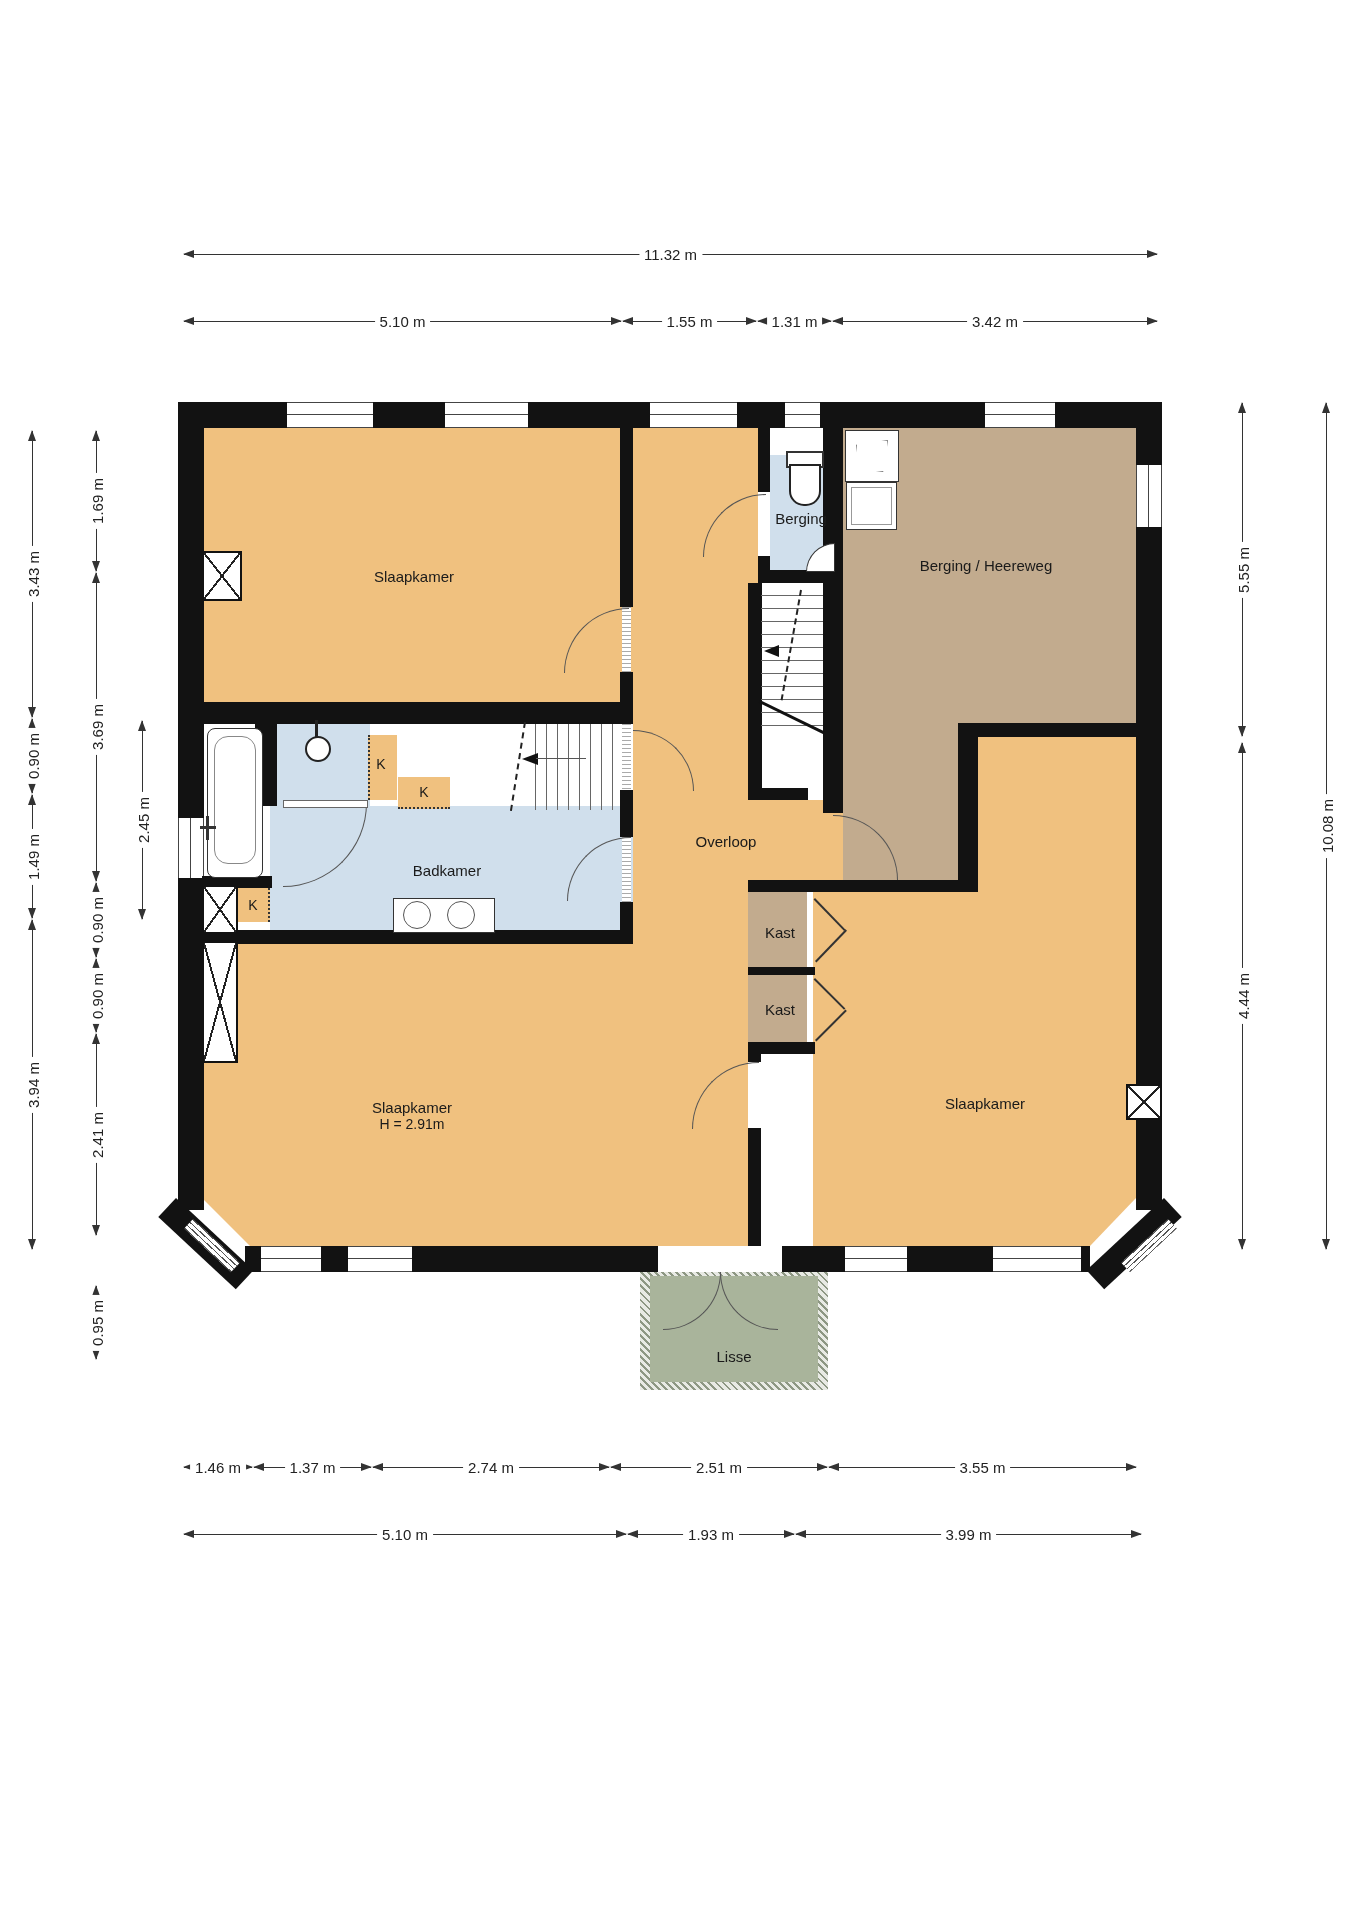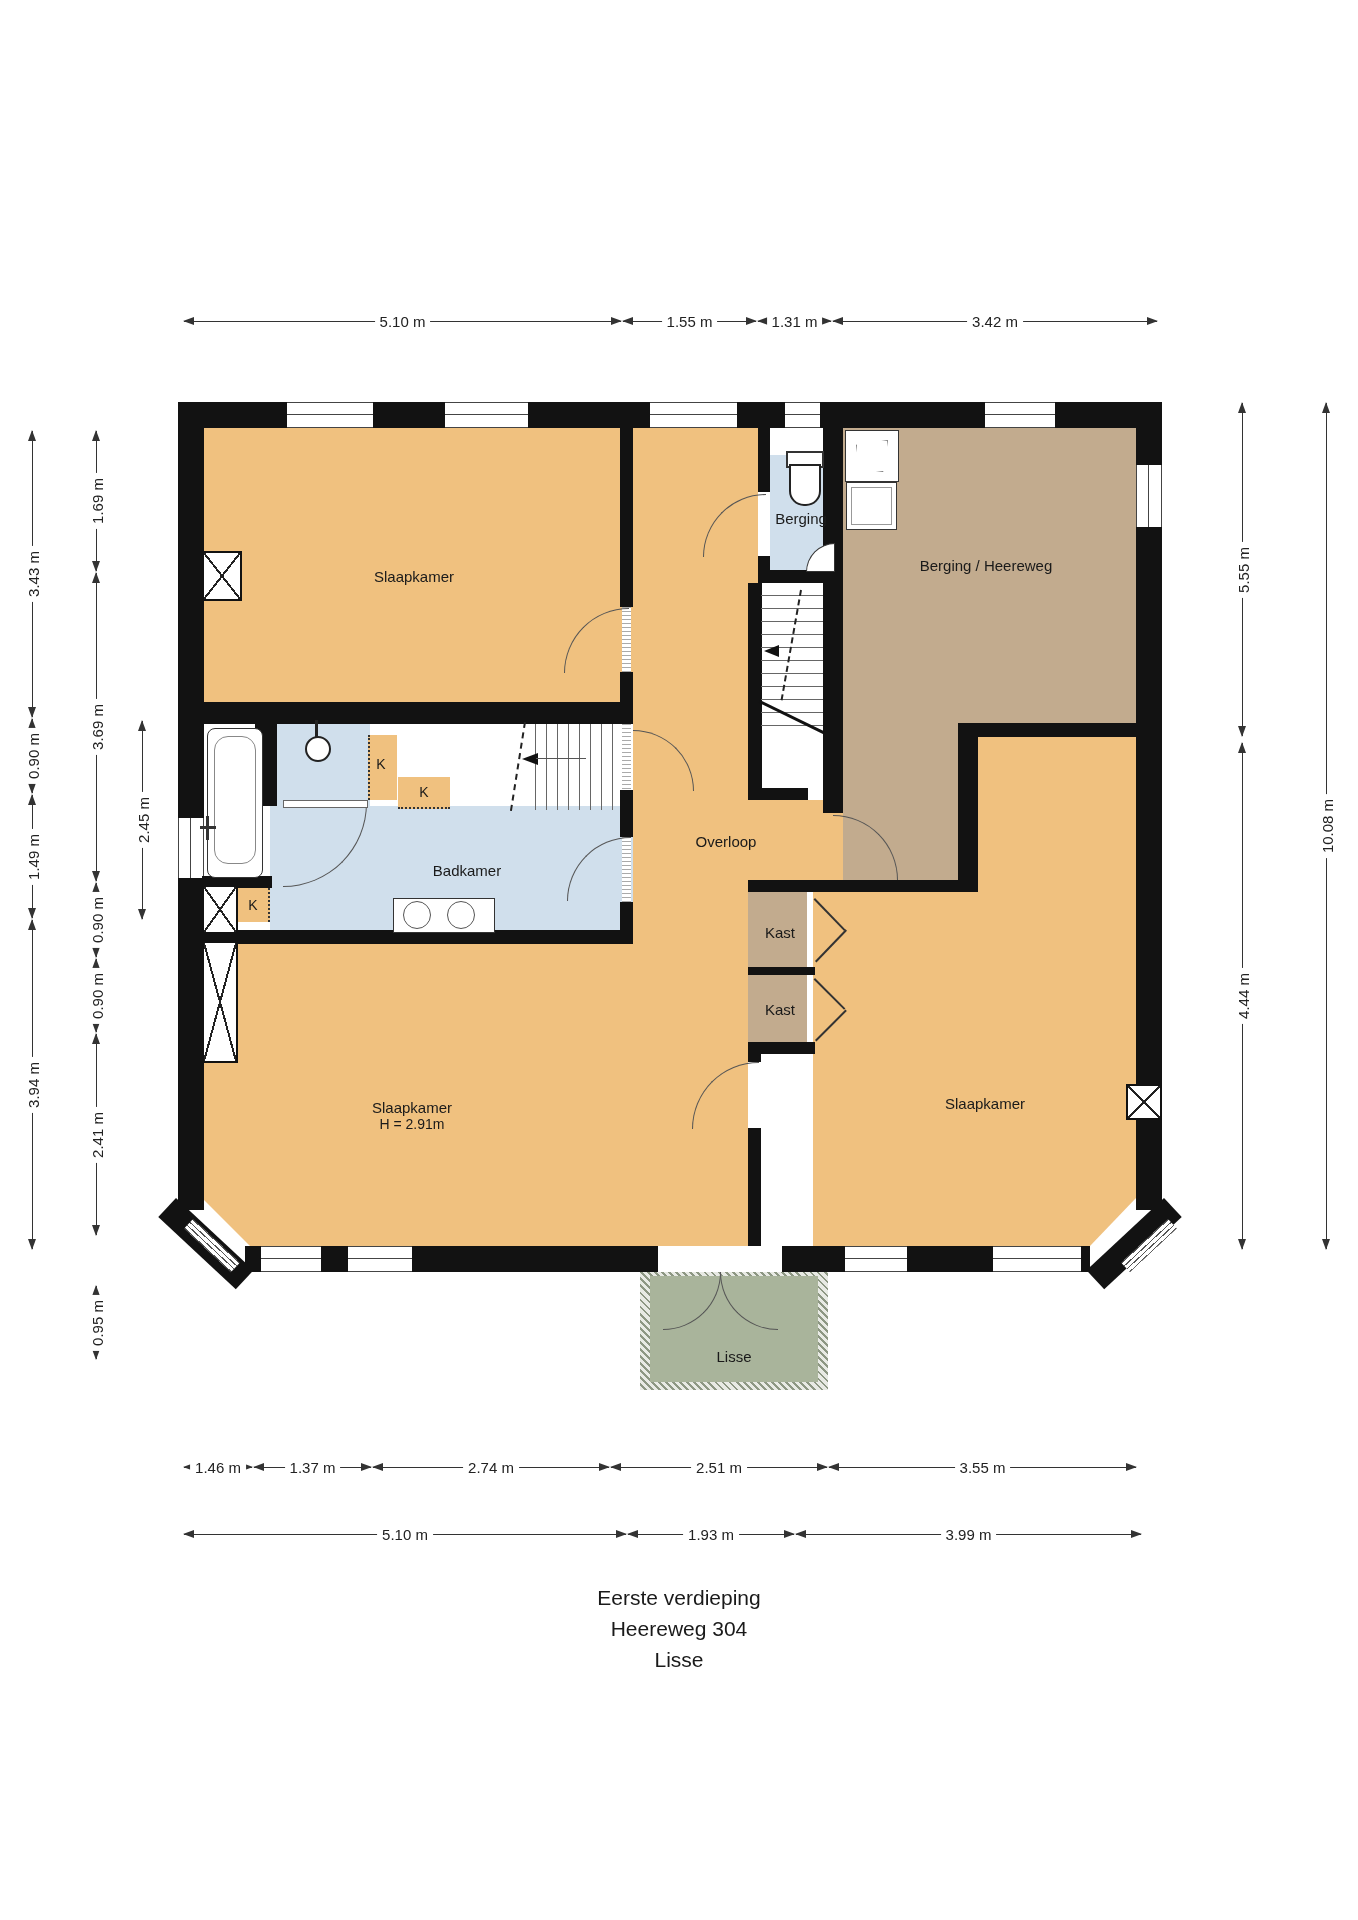--- a/index.html
+++ b/index.html
@@ -162,33 +162,38 @@
 
   <div class="xbox" style="left:202px;top:551px;width:36px;height:46px;"></div>
   <div class="xbox" style="left:202px;top:885px;width:32px;height:45px;"></div>
   <div class="xbox" style="left:202px;top:941px;width:32px;height:118px;"></div>
   <div class="xbox" style="left:1126px;top:1084px;width:32px;height:32px;"></div>
 
   <div class="lbl" style="left:414px;top:576px;">Slaapkamer</div>
   <div class="lbl" style="left:801px;top:518px;">Berging</div>
   <div class="lbl" style="left:986px;top:565px;">Berging / Heereweg</div>
   <div class="lbl" style="left:726px;top:841px;">Overloop</div>
-  <div class="lbl" style="left:447px;top:870px;margin-left:20px;">Badkamer</div>
+  <div class="lbl" style="left:447px;top:870px;">Badkamer</div>
   <div class="lbl sm" style="left:381px;top:764px;">K</div>
   <div class="lbl sm" style="left:424px;top:792px;">K</div>
   <div class="lbl sm" style="left:253px;top:905px;">K</div>
   <div class="lbl" style="left:780px;top:932px;">Kast</div>
   <div class="lbl" style="left:780px;top:1009px;">Kast</div>
   <div class="lbl" style="left:412px;top:1115px;text-align:center;">
     <div>Slaapkamer</div>
     <div style="font-size:14px;">H = 2.91m</div>
   </div>
   <div class="lbl" style="left:985px;top:1103px;">Slaapkamer</div>
   <div class="lbl" style="left:734px;top:1356px;">Lisse</div>
 
+  <div class="dimh" style="left:183px;top:248px;width:975px;">
+    <i class="al"></i>
+      <i class="ar"></i>
+      <span class="dlab">11.32 m</span>
+    </div>
   <div class="dimh" style="left:183px;top:315px;width:439px;">
     <i class="al"></i>
       <i class="ar"></i>
       <span class="dlab">5.10 m</span>
     </div>
   <div class="dimh" style="left:622px;top:315px;width:135px;">
     <i class="al"></i>
       <i class="ar"></i>
       <span class="dlab">1.55 m</span>
     </div>
@@ -309,19 +314,14 @@
     <i class="au"></i>
       <i class="ad"></i>
       <span class="dlabv">4.44 m</span>
     </div>
   <div class="dimv" style="left:1320px;top:402px;height:848px;">
     <i class="au"></i>
       <i class="ad"></i>
       <span class="dlabv">10.08 m</span>
     </div>
 
-  <div class="title" style="top:1582px;">
-    <div>Eerste verdieping</div>
-    <div>Heereweg 304</div>
-    <div>Lisse</div>
-  </div>
 
 </div>
 
 </body></html>

